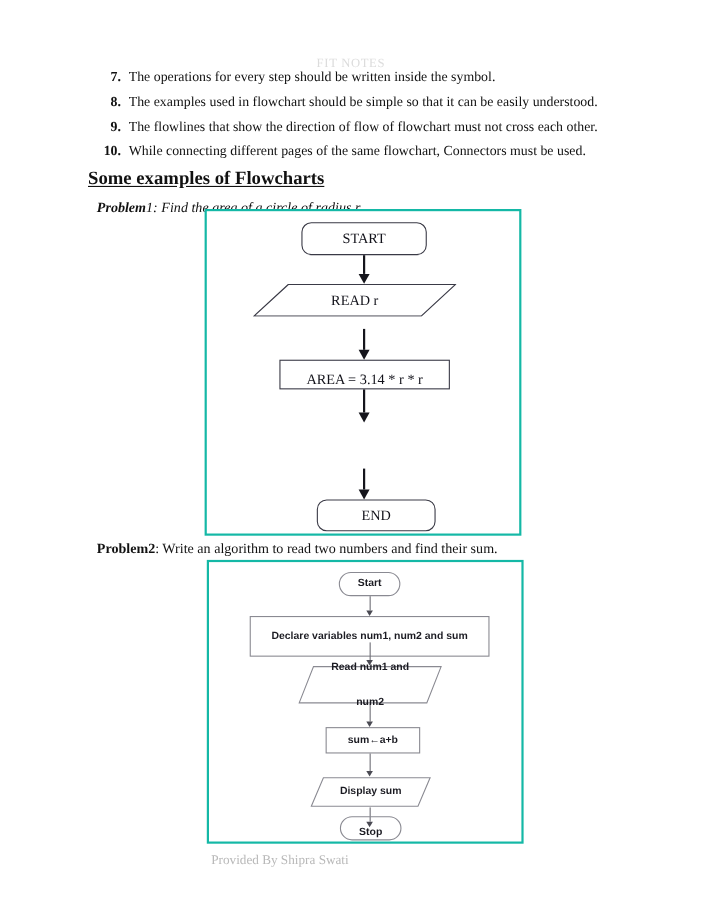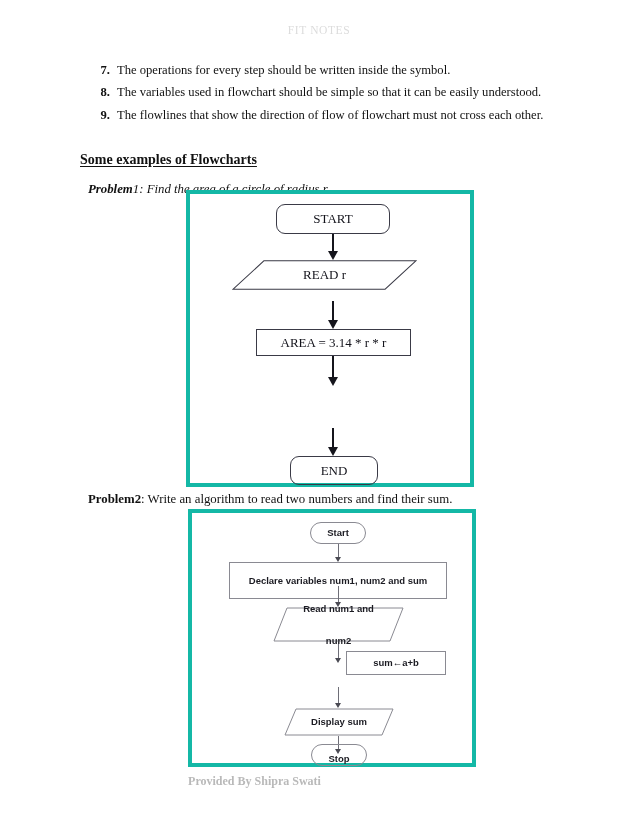--- a/index.html
+++ b/index.html
@@ -12,21 +12,21 @@
     height: 826px;
     position: relative;
     font-family: "Liberation Serif", "DejaVu Serif", serif;
     color: #111111;
     overflow: hidden;
   }
 
   
   .page-header {
     position: absolute;
-    top: 24px;
+    top: 52px;
     left: 0;
     width: 638px;
     text-align: center;
     font-size: 11.5px;
     letter-spacing: 0.6px;
     color: #dcdcdc;
     font-family: "Liberation Serif", "DejaVu Serif", serif;
   }
 
   
@@ -53,38 +53,38 @@
   .rule-text {
     flex: 1 1 auto;
   }
 
   
   .section-heading {
     position: absolute;
     top: 152px;
     left: 80px;
     font-weight: bold;
-    font-size: 14px;
+    font-size: 17px;
     text-decoration: underline;
     text-underline-offset: 2px;
   }
   .problem-label {
     position: absolute;
     left: 88px;
     font-size: 12.8px;
   }
   .problem-label.p1 { top: 182px; font-style: italic; }
   .problem-label.p2 { top: 492px; }
   .problem-label b { font-weight: bold; }
 
   
   .frame {
     position: absolute;
     background: #ffffff;
-    border: 4px solid #14b8a6;
+    border: 2px solid #14b8a6;
     box-sizing: border-box;
   }
   #frame-1 {
     left: 186px;
     top: 190px;
     width: 288px;
     height: 297px;
   }
   #frame-2 {
     left: 188px;
@@ -108,20 +108,21 @@
     font-family: "Liberation Serif", "DejaVu Serif", serif;
     color: #12121a;
     font-size: 13px;
   }
   .fc1 .terminator {
     border: 1.1px solid #3a3a46;
     border-radius: 9px;
   }
   .fc1 .process {
     border: 1.1px solid #3a3a46;
+    align-items: flex-end;
   }
   .fc1 .io {
     border: none;
   }
   .fc1 .io .io-shape {
     position: absolute;
     left: 0; top: 0;
     width: 100%; height: 100%;
   }
   .fc1 .io .io-label {
@@ -194,41 +195,45 @@
 
   
   .page-footer {
     position: absolute;
     top: 774px;
     left: 0;
     width: 509px;
     text-align: center;
     font-size: 12px;
     color: #b9b9b9;
-    font-weight: bold;
+    font-weight: normal;
     font-family: "Liberation Serif", "DejaVu Serif", serif;
   }
 </style>
 </head>
 <body>
 
 <div class="page-header">FIT NOTES</div>
 
 <div class="rules">
   <div class="rule-row">
     <span class="rule-num">7.</span>
     <span class="rule-text">The operations for every step should be written inside the symbol.</span>
   </div>
   <div class="rule-row">
     <span class="rule-num">8.</span>
-    <span class="rule-text">The variables used in flowchart should be simple so that it can be easily understood.</span>
+    <span class="rule-text">The examples used in flowchart should be simple so that it can be easily understood.</span>
   </div>
   <div class="rule-row">
     <span class="rule-num">9.</span>
     <span class="rule-text">The flowlines that show the direction of flow of flowchart must not cross each other.</span>
+  </div>
+  <div class="rule-row">
+    <span class="rule-num">10.</span>
+    <span class="rule-text">While connecting different pages of the same flowchart, Connectors must be used.</span>
   </div>
 </div>
 
 <div class="section-heading">Some examples of Flowcharts</div>
 
 <div class="problem-label p1">
   <b>Problem</b><span>1</span><span>: Find the area of a circle of radius r.</span>
 </div>
 
 <div class="frame fc1" id="frame-1">
@@ -262,21 +267,21 @@
     <div class="shaft" style="height:21px;"></div>
     <div class="head" style="top:21px;"></div>
   </div>
 
 
   <div class="arrow" style="left:143px; top:234px; height:28px;">
     <div class="shaft" style="height:19px;"></div>
     <div class="head" style="top:19px;"></div>
   </div>
 
-  <div class="node terminator" style="left:100px; top:262px; width:88px; height:29px;">
+  <div class="node terminator" style="left:100px; top:262px; width:108px; height:29px;">
     <span>END</span>
   </div>
 </div>
 
 <div class="problem-label p2">
   <b>Problem2</b><span>: Write an algorithm to read two numbers and find their sum.</span>
 </div>
 
 <div class="frame fc2" id="frame-2">
 
@@ -304,21 +309,21 @@
     </svg>
     <span class="io-label">Read num1 and</span>
     <span class="io-label">num2</span>
   </div>
 
   <div class="arrow" style="left:146px; top:129px; height:21px;">
     <div class="shaft" style="height:16px;"></div>
     <div class="head" style="top:16px;"></div>
   </div>
 
-  <div class="node process" style="left:106px; top:138px; width:100px; height:24px;margin-left:48px;">
+  <div class="node process" style="left:106px; top:150px; width:86px; height:24px;">
     <span>sum←a+b</span>
   </div>
 
   <div class="arrow" style="left:146px; top:174px; height:21px;">
     <div class="shaft" style="height:16px;"></div>
     <div class="head" style="top:16px;"></div>
   </div>
 
   <div class="node io" style="left:92px; top:195px; width:110px; height:28px;">
     <svg class="io-shape" viewBox="0 0 110 28" preserveAspectRatio="none">

